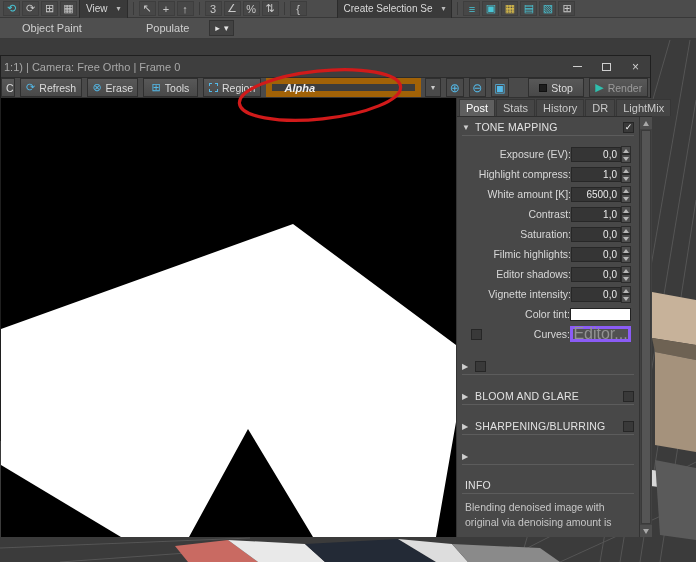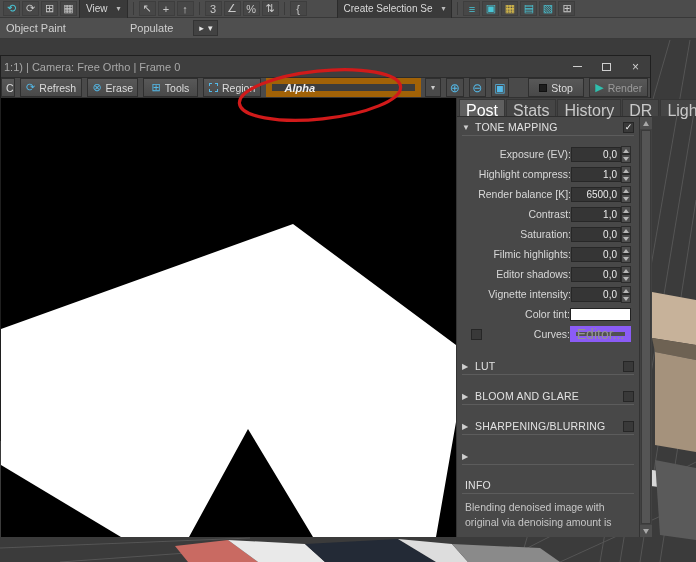--- a/index.html
+++ b/index.html
@@ -19,21 +19,21 @@
   .sep { width:1px; height:13px; background:#3a3a3a; margin:0 3px; }
   .sp { width:26px; }
   .mini-dd { display:flex; align-items:center; gap:9px; background:#3a3a3a; border:1px solid #2b2b2b;
     height:15px; padding:12px 6px; font-size:10px; color:#dadada; white-space:nowrap; }
   .mini-dd .car { font-size:8px; color:#bbb; }
 
   
   .ribbon-row { position:absolute; top:18px; left:0; right:0; height:21px; background:#4f4f4f;
     border-bottom:1px solid #3a3a3a; display:flex; align-items:center; z-index:2; font-size:11px; color:#cfcfcf; }
   .ribbon-tab { padding:0 6px; }
-  .ribbon-tab.first { margin-left:0; }
+  .ribbon-tab.first { margin-left:16px; }
   .ribbon-tab.second { margin-left:52px; }
   .ribbon-dd { margin-left:14px; background:#424242; border:1px solid #333; height:16px;
     display:flex; align-items:center; padding:0 5px; gap:4px; color:#e5e5e5; font-size:9px; }
 
   
   .vfb-window { position:absolute; left:0; top:55px; width:651px; height:386px; background:#f97316;
     border:1px solid #1f1f1f; z-index:3; display:flex; flex-direction:column; }
   .titlebar { height:22px; background:#3e3e3e; border-bottom:1px solid #2c2c2c; display:flex; align-items:center; }
   .titlebar .title { margin-left:3px; font-size:11px; color:#a8a8a8; flex:1;
     white-space:nowrap; overflow:hidden; }
@@ -66,21 +66,21 @@
 
   
   .vfb-content { flex:1; display:flex; }
   .image-area { width:455px; height:439px; background:#000; position:relative; }
   .image-area svg { display:block; }
 
   
   .panel { width:196px; display:flex; flex-direction:column; background:#484848; border-left:1px solid #333; }
   .tabs { height:19px; background:#424242; border-bottom:1px solid #2e2e2e; display:flex;
     align-items:flex-end; padding:0 0 0 2px; }
-  .tab { height:17px; padding:2px 6px 0 6px; font-size:16px; background:#454545;
+  .tab { height:17px; padding:2px 6px 0 6px; font-size:11px; background:#454545;
     border:1px solid #363636; border-bottom:none; color:#c9c9c9; margin-right:1px; white-space:nowrap; }
   .tab.active { background:#5f5f5f; color:#ffffff; }
   .panel-body { position:relative; flex:1; }
   .panel-scroll { position:absolute; left:0; top:0; right:13px; bottom:0; overflow:hidden; }
 
   .sec { display:flex; align-items:center; height:17px; margin:0 5px; border-bottom:1px solid #5c5c5c;
     color:#e2e2e2; font-size:10.5px; letter-spacing:.2px; }
   .sec .tri { width:13px; font-size:8px; color:#cfcfcf; }
   .sec .sec-t { flex:1; }
   .cb { width:11px; height:11px; background:#393939; border:1px solid #262626; display:flex;
@@ -91,22 +91,22 @@
   .row .lab { flex:1; white-space:nowrap;text-align:right; }
   .field { width:50px; height:15px; background:#353535; border:1px solid #272727; color:#eaeaea;
     font-size:10px; display:flex; align-items:center; justify-content:flex-end; padding-right:3px; }
   .spin { width:10px; height:17px; display:flex; flex-direction:column; }
   .spin span { flex:1; background:#4e4e4e; border:1px solid #2c2c2c; position:relative; }
   .spin span.su::before { content:""; position:absolute; left:1px; top:2px; border-left:3px solid transparent;
     border-right:3px solid transparent; border-bottom:4px solid #b8b8b8; }
   .spin span.sd::before { content:""; position:absolute; left:1px; top:2px; border-left:3px solid transparent;
     border-right:3px solid transparent; border-top:4px solid #b8b8b8; }
   .swatch { width:61px; height:13px; background:#ffffff; border:1px solid #222; }
-  .dbtn { width:61px; height:16px; background:#515151; border:6px solid #8b5cf6; color:#929292;
-    font-size:14px; display:flex; align-items:center; justify-content:center; }
+  .dbtn { width:61px; height:16px; background:#515151; border:3px solid #8b5cf6; color:#929292;
+    font-size:16px; display:flex; align-items:center; justify-content:center; }
   .curves-cb { margin-right:6px; }
   .sec-lut { margin-top:14px; } .sec-bloom { margin-top:13px; } .sec-sharp { margin-top:13px; }
   .sec-den { margin-top:13px; } .sec-info { margin-top:12px; }
   .info-text { padding:6px 10px 0 8px; color:#c6c6c6; font-size:10.5px; line-height:1.4; }
 
   
   .scrollbar { position:absolute; right:0; top:0; bottom:0; width:13px; background:#424242;
     border-left:1px solid #333; display:flex; flex-direction:column; }
   .sb-arrow { height:12px; position:relative; background:#4e4e4e; }
   .sb-arrow.up::before { content:""; position:absolute; left:3px; top:4px; border-left:3px solid transparent;
@@ -287,21 +287,21 @@
             </div>
             <div class="row">
               <span class="lab">Highlight compress:</span>
               <span class="field">1,0</span>
               <span class="spin">
                   <span class="su"></span>
                   <span class="sd"></span>
                 </span>
             </div>
             <div class="row">
-              <span class="lab">Render balance [K]:</span>
+              <span class="lab">White amount [K]:</span>
               <span class="field">6500,0</span>
               <span class="spin">
                   <span class="su"></span>
                   <span class="sd"></span>
                 </span>
             </div>
             <div class="row">
               <span class="lab">Contrast:</span>
               <span class="field">1,0</span>
               <span class="spin">
@@ -347,21 +347,20 @@
             </div>
             <div class="row">
               <span class="cb curves-cb"></span>
               <span class="lab">Curves:</span>
               <span class="dbtn">Editor...</span>
             </div>
           </div>
 
           <div class="sec sec-lut">
             <span class="tri">▶</span>
-            <span class="sec-t">LUT</span>
             <span class="cb"></span>
           </div>
 
           <div class="sec sec-bloom">
             <span class="tri">▶</span>
             <span class="sec-t">BLOOM AND GLARE</span>
             <span class="cb"></span>
           </div>
 
           <div class="sec sec-sharp">

